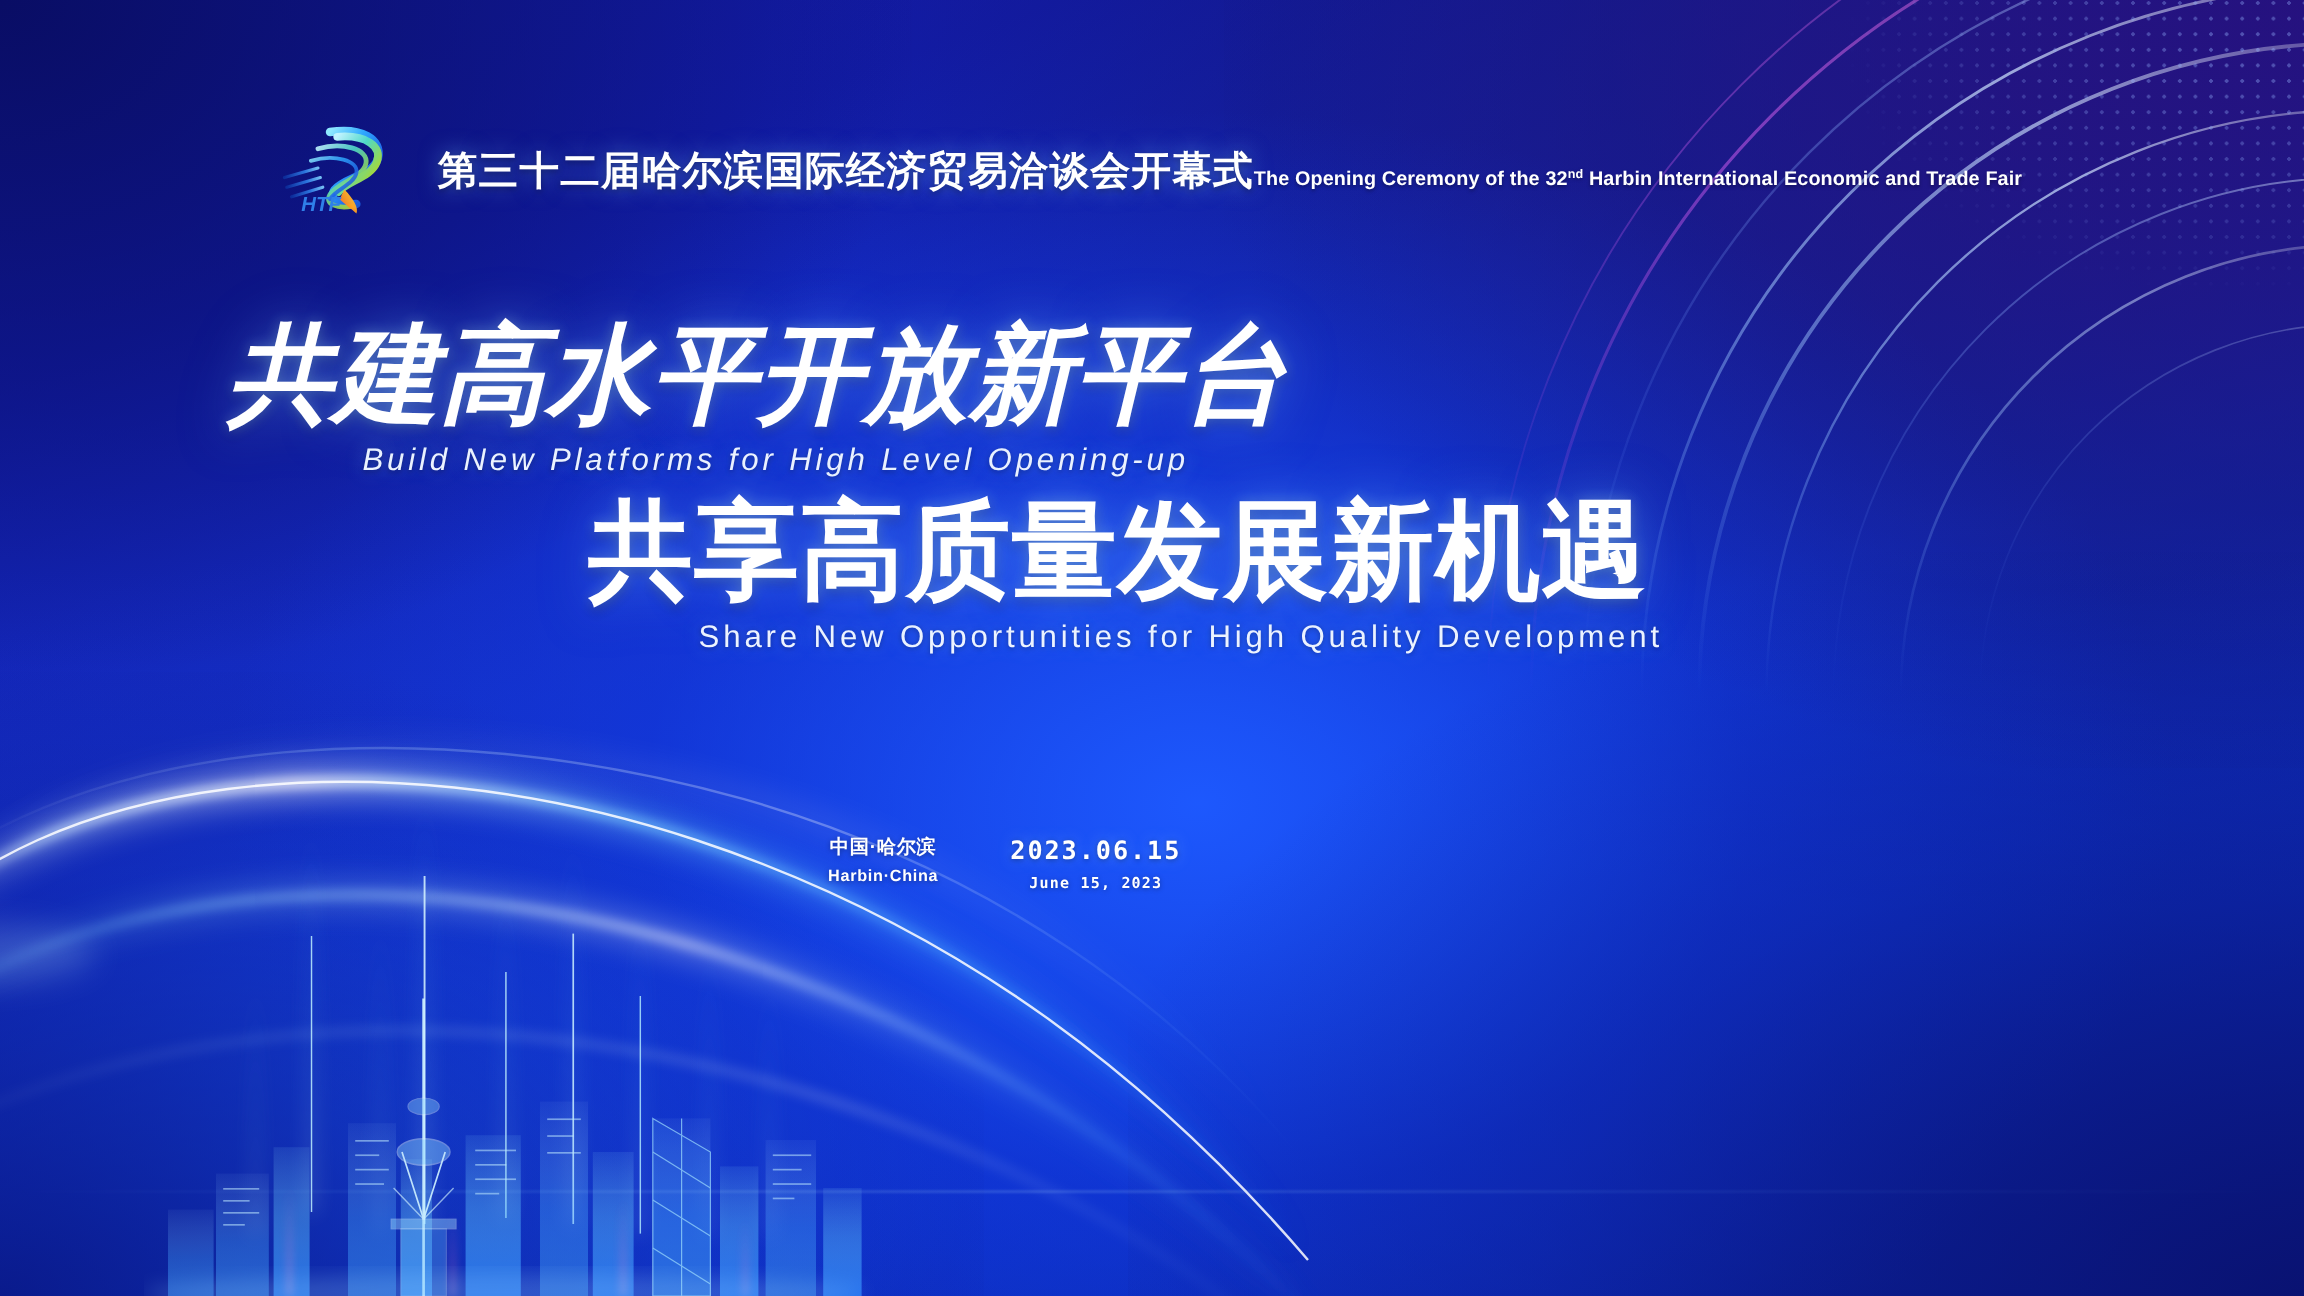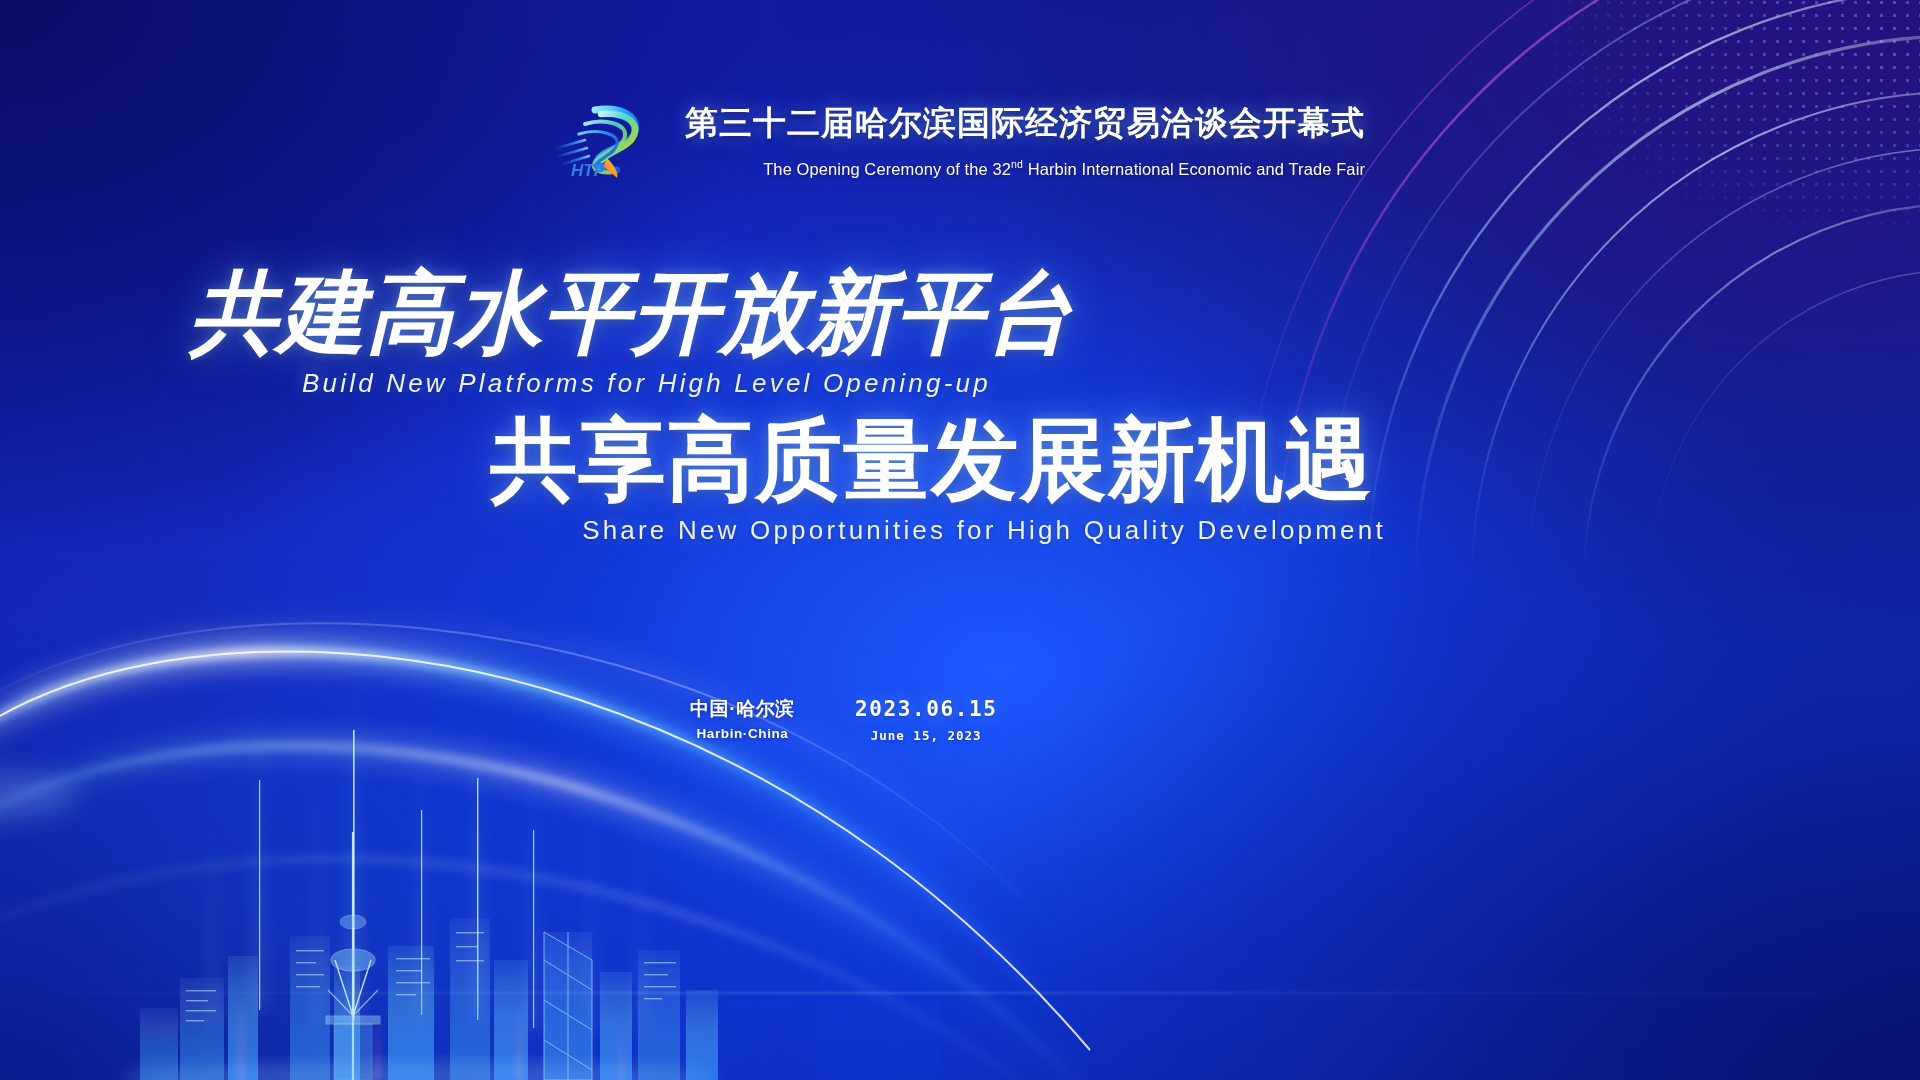--- a/index.html
+++ b/index.html
@@ -39,43 +39,43 @@
   .orbit{position:absolute;left:-120px;bottom:-120px;width:1350px;height:620px;}
 
   
   .city{position:absolute;left:120px;bottom:0;width:620px;height:420px;}
 
   
   .header{position:absolute;left:0;top:104px;width:1920px;
     display:flex;align-items:center;justify-content:center;gap:18px;}
   .logo{width:112px;height:76px;flex:0 0 auto;position:relative;}
   .logo svg{display:block;}
-  .head-txt{display:flex;flex-direction:column;align-items:flex-end;}
+  .head-txt{display:flex;flex-direction:row;align-items:flex-end;}
   .head-cn{font-size:33px;font-weight:bold;color:#ffffff;letter-spacing:1px;line-height:1.15;
     text-shadow:0 0 18px rgba(120,190,255,.55),0 2px 5px rgba(0,0,0,.40);white-space:nowrap;}
-  .head-en{font-size:16.5px;font-weight:normal;color:#ffffff;letter-spacing:.1px;line-height:1.3;
+  .head-en{font-size:16.5px;font-weight:bold;color:#ffffff;letter-spacing:.1px;line-height:1.3;
     margin-top:16px;white-space:nowrap;text-shadow:0 1px 3px rgba(0,0,0,.35);}
   .head-en sup{font-size:10.5px;vertical-align:super;}
 
   
   .slogan-1{position:absolute;left:190px;top:268px;width:900px;text-align:left;font-style:italic;}
   .slogan-2{position:absolute;left:490px;top:415px;width:910px;text-align:center;}
   .sl-cn{font-size:90px;font-weight:bold;color:#ffffff;line-height:1.0;
     letter-spacing:1px;white-space:nowrap;
     font-stretch:condensed;transform:scaleX(.97);transform-origin:left center;
     text-shadow:0 0 42px rgba(110,180,255,.50),0 0 12px rgba(160,210,255,.38),0 4px 10px rgba(4,10,70,.45);}
   .sl-en{margin-top:10px;font-size:26px;color:#eef4ff;white-space:nowrap;
     letter-spacing:3.2px;text-shadow:0 0 16px rgba(120,190,255,.45),0 1px 4px rgba(0,0,0,.35);}
   .slogan-1 .sl-en{margin-left:112px;}
   .slogan-2 .sl-en{margin-left:78px;}
 
   
   .meta{position:absolute;left:690px;top:696px;display:flex;align-items:flex-start;gap:60px;}
   .meta-col{display:flex;flex-direction:column;align-items:center;}
-  .m-cn{font-size:19px;font-weight:bold;color:#ffffff;letter-spacing:.6px;line-height:1.35;
+  .m-cn{font-size:16px;font-weight:bold;color:#ffffff;letter-spacing:.6px;line-height:1.35;
     text-shadow:0 1px 4px rgba(0,0,0,.35);white-space:nowrap;}
   .m-en{font-size:13.5px;font-weight:bold;color:#ffffff;letter-spacing:.6px;margin-top:4px;
     text-shadow:0 1px 4px rgba(0,0,0,.35);white-space:nowrap;}
   .m-date{font-size:21px;font-weight:bold;color:#ffffff;letter-spacing:1.6px;line-height:1.3;
     font-family:"DejaVu Sans Mono","Liberation Mono",monospace;
     text-shadow:0 0 12px rgba(130,195,255,.45),0 1px 4px rgba(0,0,0,.35);white-space:nowrap;}
   .m-date-en{font-size:12.5px;font-weight:bold;color:#ffffff;letter-spacing:1px;margin-top:5px;
     font-family:"DejaVu Sans Mono","Liberation Mono",monospace;
     text-shadow:0 1px 4px rgba(0,0,0,.35);white-space:nowrap;}
 

